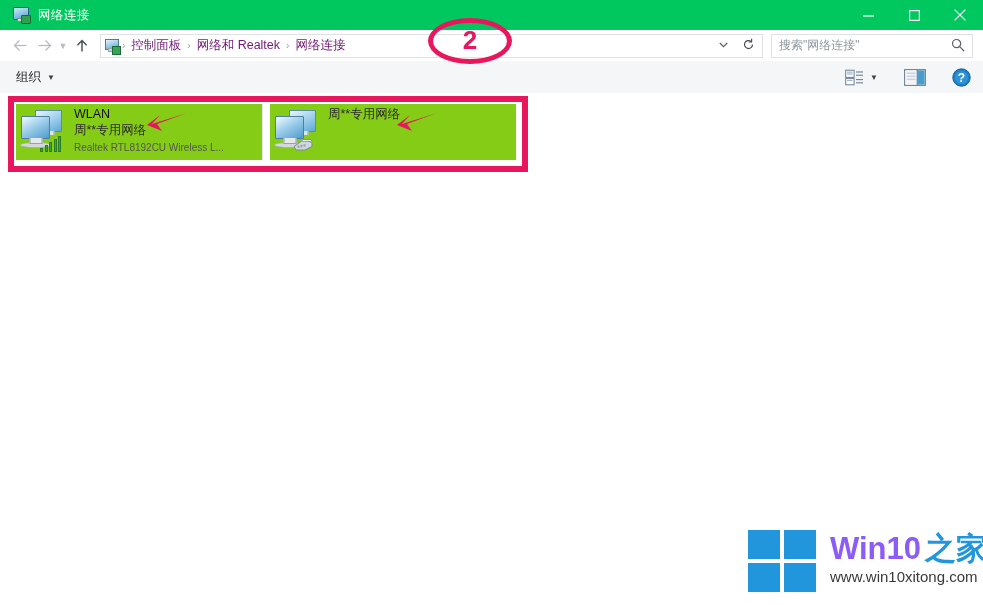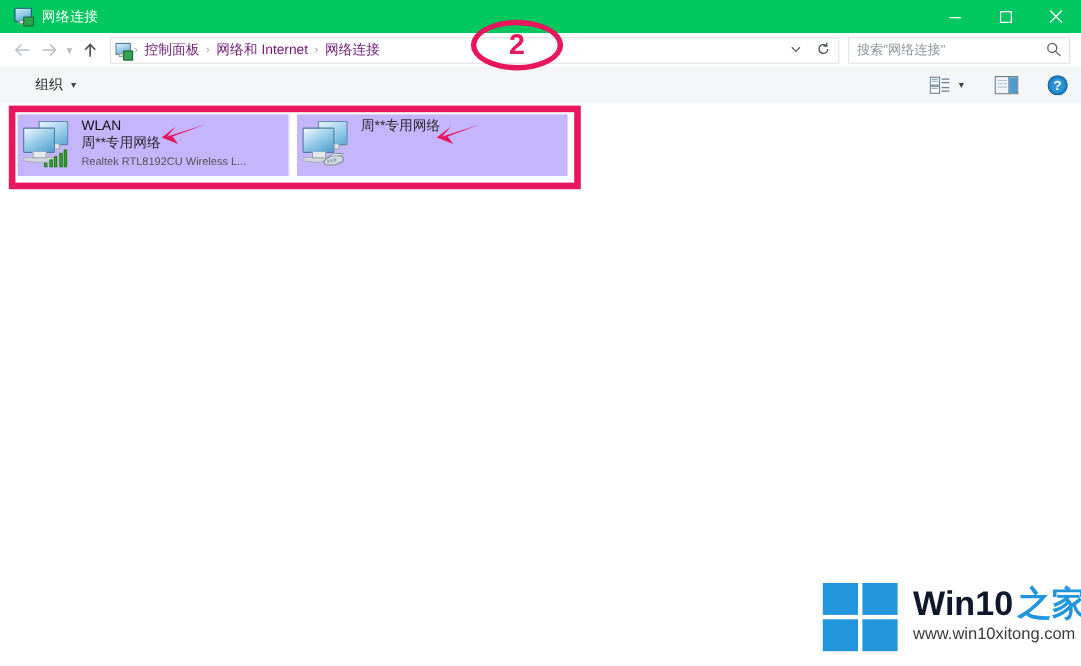--- a/index.html
+++ b/index.html
@@ -141,21 +141,21 @@
 
   
   .toolbar {
     position: absolute; left: 0; top: 61px;
     width: 983px; height: 32px;
     background: #f5f6f8;
     border-bottom: 1px solid #dfe1e3;
     display: flex; align-items: center;
   }
   .tb-organize {
-    margin-left: 32px;
+    margin-left: 16px;
     font-size: 12.5px; color: #1b1b1b;
     display: flex; align-items: center; gap: 6px;
   }
   .tb-caret { font-size: 8px; color: #3c4348; }
   .tb-right {
     position: absolute; right: 10px; top: 0; height: 32px;
     display: flex; align-items: center; gap: 10px;
   }
   .tb-icon { display: flex; align-items: center; justify-content: center; }
   .tb-caret2 { font-size: 8px; color: #3c4348; margin-left: -4px; }
@@ -174,21 +174,21 @@
     width: 520px; height: 76px;
     border: 6px solid #e8175d;
     box-sizing: border-box;
     background: transparent;
   }
 
   .item {
     position: absolute;
     width: 246px; height: 56px;
     display: flex; align-items: flex-start;
-    background: #c4b5fd;
+    background: #84cc16;
   }
   .item.wlan { left: 16px; top: 104px; border-right: 1px solid #e6e8ea; }
   .item.eth  { left: 270px; top: 104px; }
 
   .item-icon {
     width: 52px; height: 52px; position: relative; flex: 0 0 52px;
     margin-top: 2px;
   }
   
   .mon-back {
@@ -269,21 +269,21 @@
     display: flex; align-items: flex-start; gap: 14px;
   }
   .wm-logo {
     width: 68px; height: 62px;
     display: grid; grid-template-columns: 1fr 1fr; grid-template-rows: 1fr 1fr;
     gap: 4px;
   }
   .wm-logo i { display: block; background: #2196dd; }
   .wm-txt { padding-top: 2px; }
   .wm-line1 { font-size: 31px; font-weight: bold; line-height: 34px; white-space: nowrap; }
-  .wm-line1 .k { color: #0f172a; margin-top: 13px; }
+  .wm-line1 .k { color: #8b5cf6; margin-top: 13px; }
   .wm-line1 .b { color: #2196dd; margin-left: 4px; }
   .wm-line2 { font-size: 15px; color: #3a3a3a; line-height: 20px; margin-top: 1px; }
 </style>
 </head>
 <body>
 
 <div id="app">
 
   <div class="titlebar">
     <span class="title-icon">
@@ -337,21 +337,21 @@
 
     <div class="crumbbox">
       <span class="crumb-icon">
         <span class="cm"></span>
           <span class="cs"></span>
           <span class="cp"></span>
       </span>
       <span class="crumb-sep">›</span>
       <span class="crumb">控制面板</span>
       <span class="crumb-sep">›</span>
-      <span class="crumb">网络和 Internet</span>
+      <span class="crumb">网络和 Realtek</span>
       <span class="crumb-sep">›</span>
       <span class="crumb">网络连接</span>
 
       <span class="crumb-drop">
         <svg width="9" height="6" viewBox="0 0 9 6">
             <path d="M0.8 1 L4.5 4.7 L8.2 1" fill="none" stroke="#5b6166" stroke-width="1.2"></path>
           </svg>
       </span>
       <span class="crumb-refresh">
         <svg width="13" height="13" viewBox="0 0 13 13">

